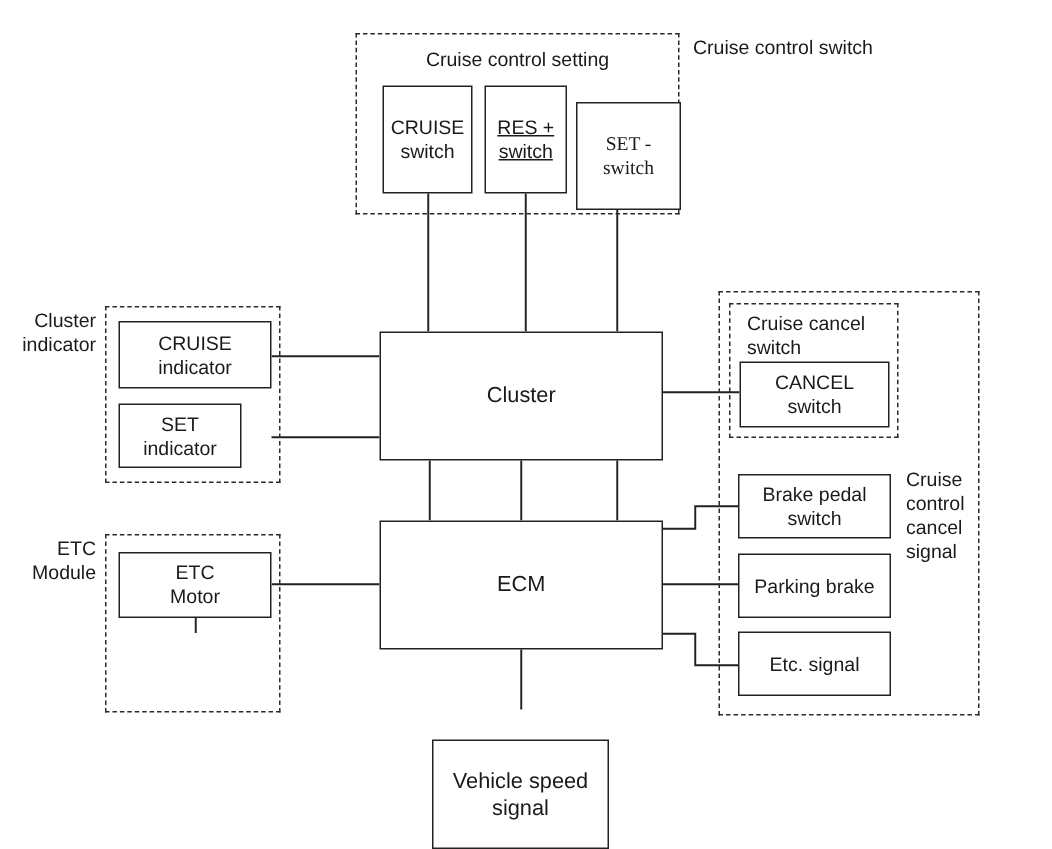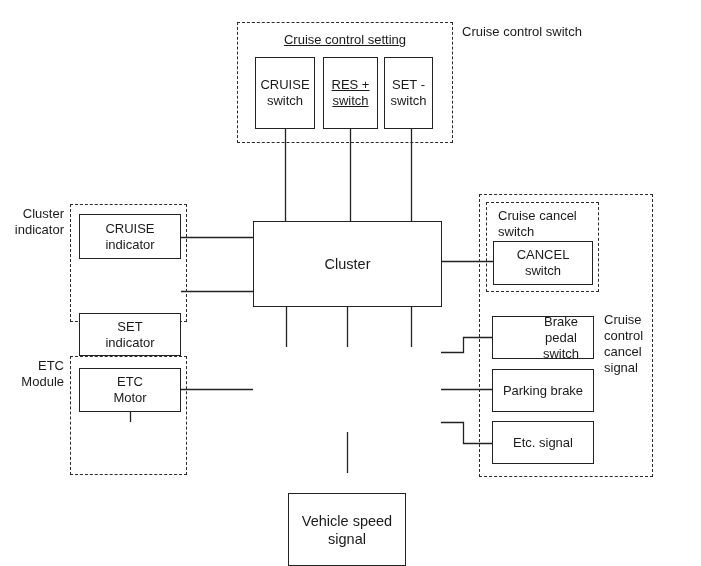--- a/index.html
+++ b/index.html
@@ -15,21 +15,21 @@
     white-space:pre-line;font-size:13px;line-height:16px;z-index:2;
   }
   .box.big{font-size:14.5px;line-height:18px;}
   .dashed{
     position:absolute;box-sizing:border-box;border:1.2px dashed #2b2b2b;background:transparent;z-index:1;
   }
   .label{
     position:absolute;white-space:pre-line;font-size:13px;line-height:16px;z-index:2;
   }
   .label.right{text-align:right;}
-  .label.center{text-align:center;text-decoration:underline;}
+  .label.center{text-align:center;}
 </style>
 </head>
 <body>
 
 <div class="stage">
 
   <svg class="wires" viewBox="0 0 701 566">
     <path d="M285.5 128 V221"></path>
     <path d="M350.5 128 V221"></path>
     <path d="M411.5 128 V221"></path>
@@ -47,48 +47,49 @@
     <path d="M347.5 432 V473"></path>
   </svg>
 
   <div class="dashed" style="left:237px;top:22px;width:216px;height:121px;"></div>
   <div class="label center" style="left:247px;top:32px;width:196px;">Cruise control setting</div>
   <div class="label" style="left:462px;top:24px;">Cruise control switch</div>
   <div class="box" style="left:255px;top:57px;width:60px;height:72px;">CRUISE
 switch</div>
   <div class="box" style="left:323px;top:57px;width:55px;height:72px;text-decoration:underline;">RES +
 switch</div>
-  <div class="box" style="left:384px;top:57px;width:49px;height:72px;">SET -
+  <div class="box" style="left:384px;top:68px;width:70px;height:72px;font-family:Liberation Serif, serif;">SET -
 switch</div>
 
   <div class="label right" style="left:6px;top:206px;width:58px;">Cluster
 indicator</div>
   <div class="dashed" style="left:70px;top:204px;width:117px;height:118px;"></div>
   <div class="box" style="left:79px;top:214px;width:102px;height:45px;">CRUISE
 indicator</div>
-  <div class="box" style="left:79px;top:269px;width:102px;height:43px;margin-top:44px;">SET
+  <div class="box" style="left:79px;top:269px;width:82px;height:43px;">SET
 indicator</div>
 
   <div class="label right" style="left:6px;top:358px;width:58px;">ETC
 Module</div>
   <div class="dashed" style="left:70px;top:356px;width:117px;height:119px;"></div>
   <div class="box" style="left:79px;top:368px;width:102px;height:44px;">ETC
 Motor</div>
 
   <div class="box big" style="left:253px;top:221px;width:189px;height:86px;">Cluster</div>
+  <div class="box big" style="left:253px;top:347px;width:189px;height:86px;">ECM</div>
   <div class="box big" style="left:288px;top:473px;width:118px;height:73px;margin-top:20px;">Vehicle speed
 signal</div>
 
   <div class="dashed" style="left:479px;top:194px;width:174px;height:283px;"></div>
   <div class="dashed" style="left:486px;top:202px;width:113px;height:90px;"></div>
   <div class="label" style="left:498px;top:208px;">Cruise cancel
 switch</div>
   <div class="box" style="left:493px;top:241px;width:100px;height:44px;">CANCEL
 switch</div>
-  <div class="box" style="left:492px;top:316px;width:102px;height:43px;padding-left:36px;">Brake pedal
+  <div class="box" style="left:492px;top:316px;width:102px;height:43px;">Brake pedal
 switch</div>
   <div class="box" style="left:492px;top:421px;width:102px;height:43px;">Etc. signal</div>
   <div class="box" style="left:492px;top:369px;width:102px;height:43px;">Parking brake</div>
   <div class="label" style="left:604px;top:312px;">Cruise
 control
 cancel
 signal</div>
 
 </div>
 

